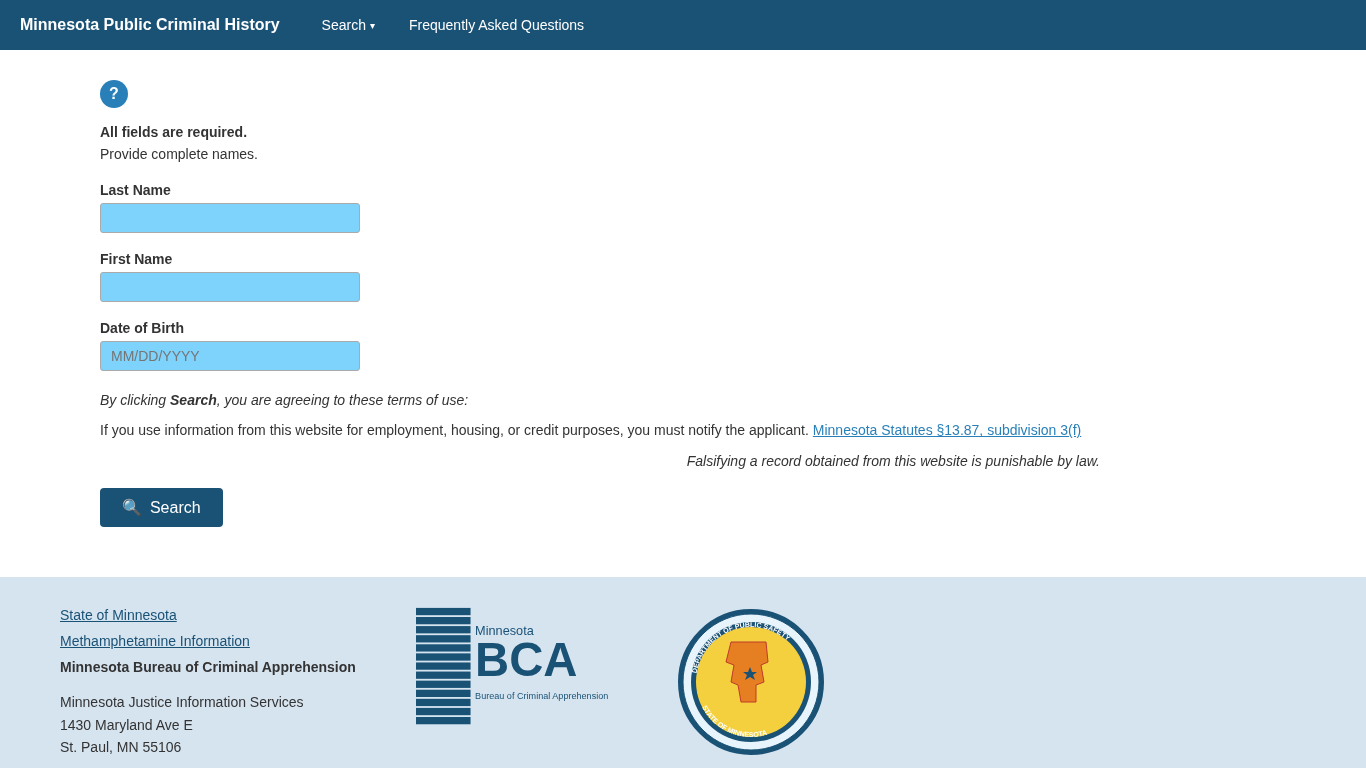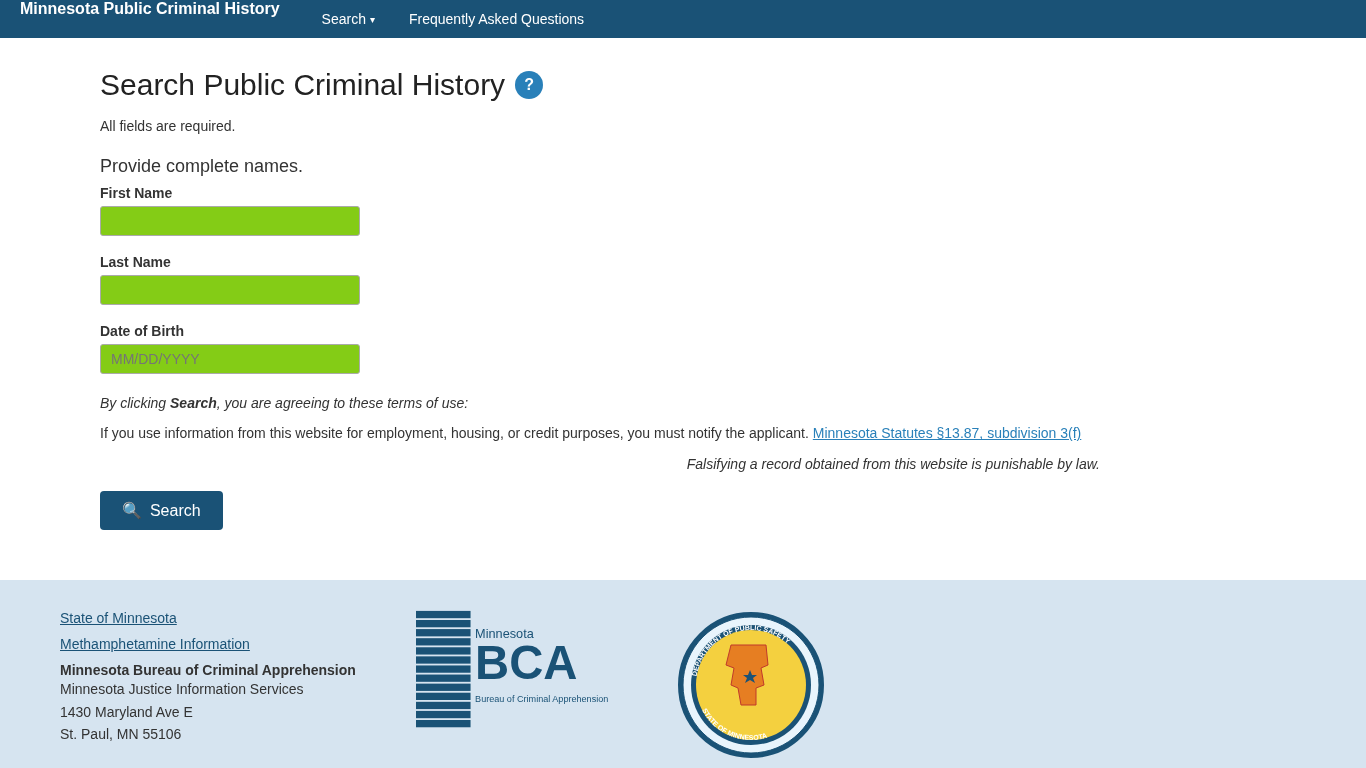--- a/index.html
+++ b/index.html
@@ -3,21 +3,22 @@
   <meta charset="utf-8">
   <style>
     * { box-sizing: border-box; margin: 0; padding: 0; }
     body { font-family: Arial, Helvetica, sans-serif; font-size: 14px; color: #333; background: #fff; }
 
     
     .navbar {
       background-color: #1a5276;
       padding: 0 20px;
       display: flex;
-      height: 38px;
+      align-items: center;
+      height: 50px;
     }
     .navbar-brand {
       color: #fff;
       font-size: 16px;
       font-weight: bold;
       text-decoration: none;
       margin-right: 30px;
     }
     .nav-links {
       display: flex;
@@ -59,46 +60,46 @@
       height: 28px;
       background: #2980b9;
       color: #fff;
       border-radius: 50%;
       font-size: 16px;
       font-weight: bold;
       cursor: pointer;
     }
 
     .required-note {
-      font-weight: normal;
-      margin-bottom: 22px;
+      font-weight: bold;
+      margin-bottom: 6px;
       font-size: 14px;
     }
     .provide-note {
-      margin-bottom: 8px;
-      font-size: 18px;
+      margin-bottom: 20px;
+      font-size: 14px;
     }
 
     .form-group {
       margin-bottom: 18px;
     }
     .form-label {
       display: block;
       font-weight: bold;
       margin-bottom: 5px;
       font-size: 14px;
     }
     .form-input {
       display: block;
       width: 260px;
       padding: 6px 10px;
       font-size: 14px;
       border: 1px solid #aaa;
       border-radius: 3px;
-      background: #84cc16;
+      background: #7dd3fc;
       color: #333;
     }
 
     .terms-section {
       margin: 16px 0;
       font-size: 14px;
       line-height: 1.6;
     }
     .terms-section p {
       margin-bottom: 8px;
@@ -147,21 +148,21 @@
       text-decoration: underline;
       cursor: pointer;
       display: block;
       margin-bottom: 10px;
       font-size: 14px;
     }
     .footer-org {
       font-weight: bold;
       font-size: 14px;
       margin-top: 10px;
-      margin-bottom: 0;
+      margin-bottom: 16px;
     }
     .footer-address {
       font-size: 14px;
       line-height: 1.6;
     }
 
     .footer-center {
       display: flex;
       align-items: flex-end;
     }
@@ -190,34 +191,33 @@
         <span class="nav-dropdown-arrow">▾</span>
       </a>
       <a class="nav-item">Frequently Asked Questions</a>
     </div>
   </div>
 </nav>
 
 <div class="main-content">
 
   <h1 class="page-title">
-    <span>Search Public Criminal History</span>
     <span class="help-icon">?</span>
   </h1>
 
   <p class="required-note">All fields are required.</p>
   <p class="provide-note">Provide complete names.</p>
 
   <div class="form-group">
+    <label class="form-label">Last Name</label>
+    <input class="form-input" type="text" style="">
+  </div>
+
+  <div class="form-group">
     <label class="form-label">First Name</label>
-    <input class="form-input" type="text" style="">
-  </div>
-
-  <div class="form-group">
-    <label class="form-label">Last Name</label>
     <input class="form-input" type="text" style="">
   </div>
 
   <div class="form-group">
     <label class="form-label">Date of Birth</label>
     <input class="form-input" type="text" placeholder="MM/DD/YYYY" style="">
   </div>
 
   <div class="terms-section">
     <p>

